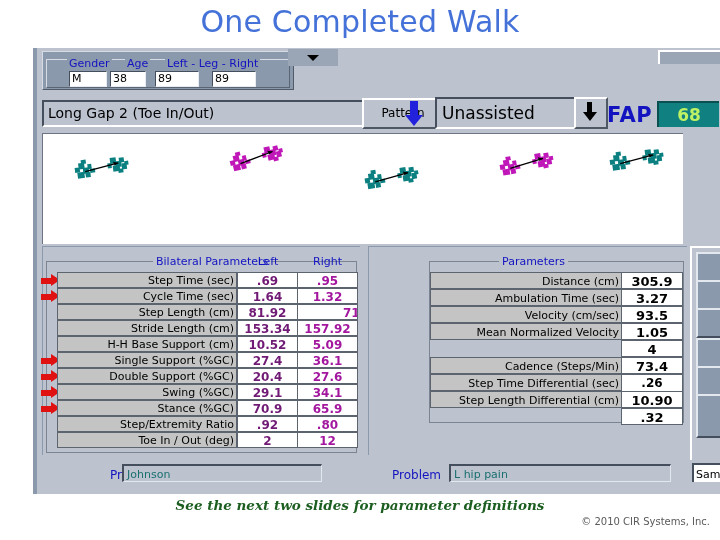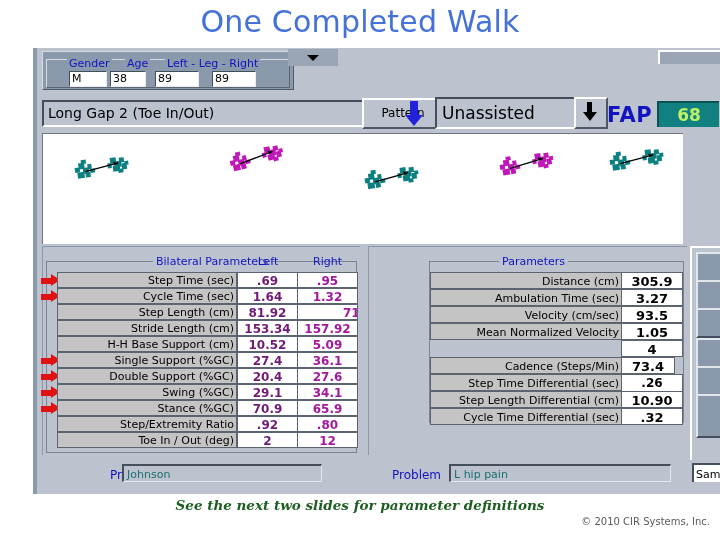--- a/index.html
+++ b/index.html
@@ -716,32 +716,31 @@
         </div>
         <div class="grid-row" style="top: 76px; width: 100%;">
           <div class="cell-label" style="left: 61px; width: 192px; height: 17px; line-height: 17px;">Mean Normalized Velocity</div>
           <div class="cell-val val-plain" style="left: 252px; width: 62px; height: 17px; line-height: 17px; font-size: 13px;">1.05</div>
         </div>
         <div class="grid-row" style="top: 93px; width: 100%;">
           <div class="cell-val val-plain" style="left: 252px; width: 62px; height: 17px; line-height: 17px; font-size: 13px;">4</div>
         </div>
         <div class="grid-row" style="top: 110px; width: 100%;">
           <div class="cell-label" style="left: 61px; width: 192px; height: 17px; line-height: 17px;">Cadence (Steps/Min)</div>
-          <div class="cell-val val-plain" style="left: 252px; width: 54px; height: 17px; line-height: 17px; font-size: 13px;">73.4</div>
+          <div class="cell-val val-plain" style="left: 252px; width: 62px; height: 17px; line-height: 17px; font-size: 13px;">73.4</div>
         </div>
         <div class="grid-row" style="top: 127px; width: 100%;">
           <div class="cell-label" style="left: 61px; width: 192px; height: 17px; line-height: 17px;">Step Time Differential (sec)</div>
           <div class="cell-val val-plain" style="left: 252px; width: 62px; height: 19px; line-height: 17px; font-size: 12px;">.26</div>
         </div>
         <div class="grid-row" style="top: 144px; width: 100%;">
           <div class="cell-label" style="left: 61px; width: 192px; height: 17px; line-height: 17px;">Step Length Differential (cm)</div>
           <div class="cell-val val-plain" style="left: 252px; width: 62px; height: 17px; line-height: 17px; font-size: 13px;">10.90</div>
         </div>
         <div class="grid-row" style="top: 161px; width: 100%;">
-          <div class="cell-label" style="left: 61px; width: 192px; height: 17px; line-height: 17px;">Cycle Time Differential (sec)</div>
           <div class="cell-val val-plain" style="left: 252px; width: 62px; height: 17px; line-height: 17px; font-size: 13px;">.32</div>
         </div>
       </div>
   </div>
 
   <div class="side-strip">
     <div id="side-buttons">
         <div class="side-btn" style="top: 4px;"></div>
         <div class="side-btn" style="top: 32px;"></div>
         <div class="side-btn" style="top: 60px;"></div>

